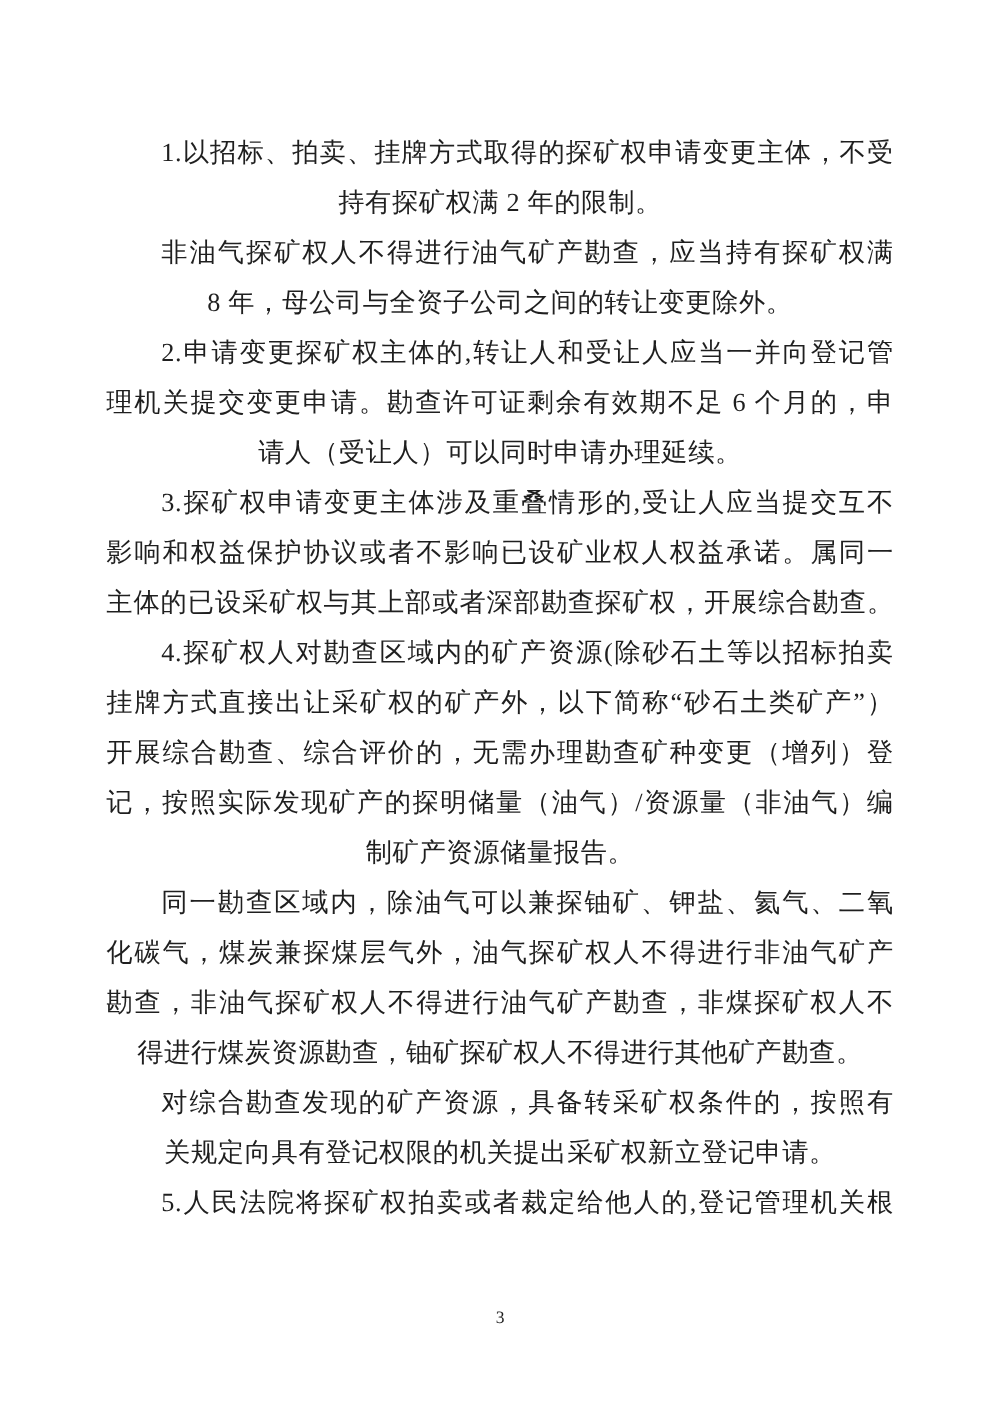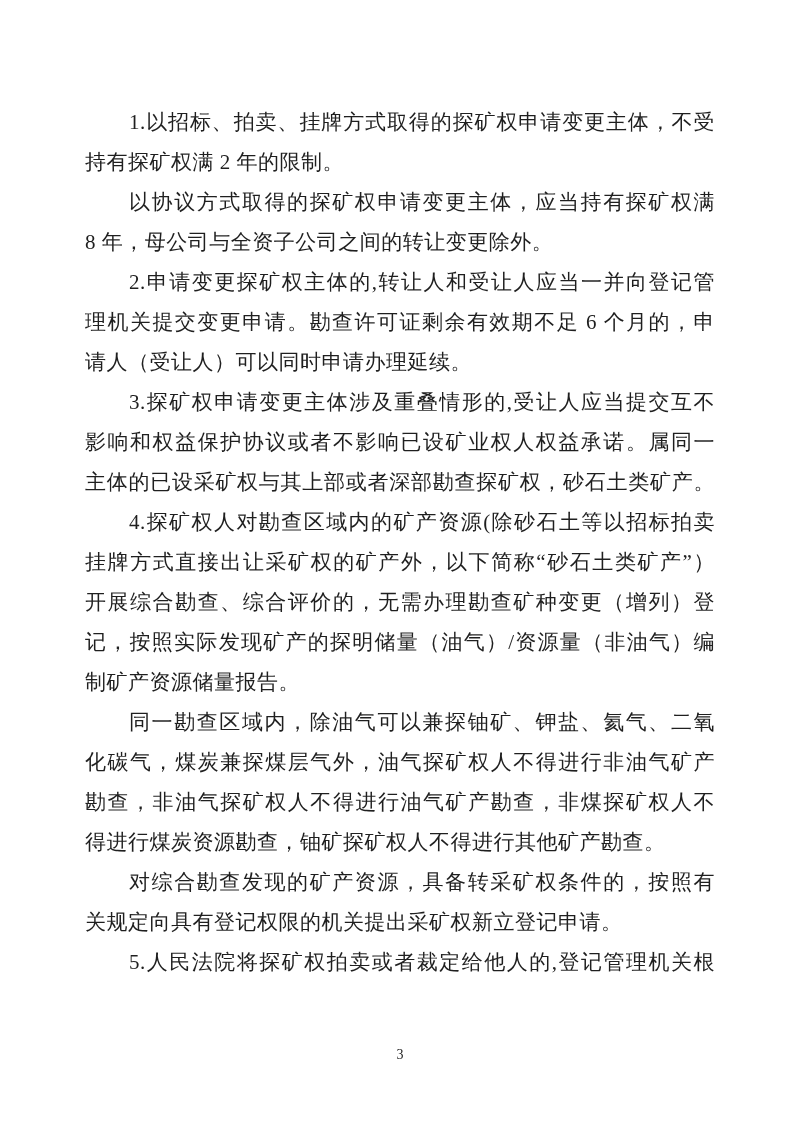--- a/index.html
+++ b/index.html
@@ -21,21 +21,21 @@
     left: 85px;
     top: 102px;
     width: 630px;
   }
   .line {
     height: 40px;
     line-height: 40px;
     font-size: 21px;
     letter-spacing: 0.5px;
     overflow: hidden;
-    text-align: left;
+    text-align: center;
   }
   .indent {
     text-indent: 44px;
   }
   .fill {
     text-align: justify;
     text-align-last: justify;
     text-justify: inter-character;
   }
   .page-number {
@@ -50,28 +50,28 @@
     color: #1f1f1f;
   }
 </style>
 </head>
 <body>
 
 <div class="page">
   <div class="content">
     <div class="line indent fill">1.以招标、拍卖、挂牌方式取得的探矿权申请变更主体，不受</div>
     <div class="line">持有探矿权满 2 年的限制。</div>
-    <div class="line indent fill">以协议方式取得的探矿权申请变更主体，应当持有探矿权满</div>
+    <div class="line indent fill">非油气探矿权人不得进行油气矿产勘查，应当持有探矿权满</div>
     <div class="line">8 年，母公司与全资子公司之间的转让变更除外。</div>
     <div class="line indent fill">2.申请变更探矿权主体的,转让人和受让人应当一并向登记管</div>
     <div class="line fill">理机关提交变更申请。勘查许可证剩余有效期不足 6 个月的，申</div>
     <div class="line">请人（受让人）可以同时申请办理延续。</div>
     <div class="line indent fill">3.探矿权申请变更主体涉及重叠情形的,受让人应当提交互不</div>
     <div class="line fill">影响和权益保护协议或者不影响已设矿业权人权益承诺。属同一</div>
-    <div class="line fill">主体的已设采矿权与其上部或者深部勘查探矿权，砂石土类矿产。</div>
+    <div class="line fill">主体的已设采矿权与其上部或者深部勘查探矿权，开展综合勘查。</div>
     <div class="line indent fill">4.探矿权人对勘查区域内的矿产资源(除砂石土等以招标拍卖</div>
     <div class="line fill">挂牌方式直接出让采矿权的矿产外，以下简称“砂石土类矿产”）</div>
     <div class="line fill">开展综合勘查、综合评价的，无需办理勘查矿种变更（增列）登</div>
     <div class="line fill">记，按照实际发现矿产的探明储量（油气）/资源量（非油气）编</div>
     <div class="line">制矿产资源储量报告。</div>
     <div class="line indent fill">同一勘查区域内，除油气可以兼探铀矿、钾盐、氦气、二氧</div>
     <div class="line fill">化碳气，煤炭兼探煤层气外，油气探矿权人不得进行非油气矿产</div>
     <div class="line fill">勘查，非油气探矿权人不得进行油气矿产勘查，非煤探矿权人不</div>
     <div class="line">得进行煤炭资源勘查，铀矿探矿权人不得进行其他矿产勘查。</div>
     <div class="line indent fill">对综合勘查发现的矿产资源，具备转采矿权条件的，按照有</div>

